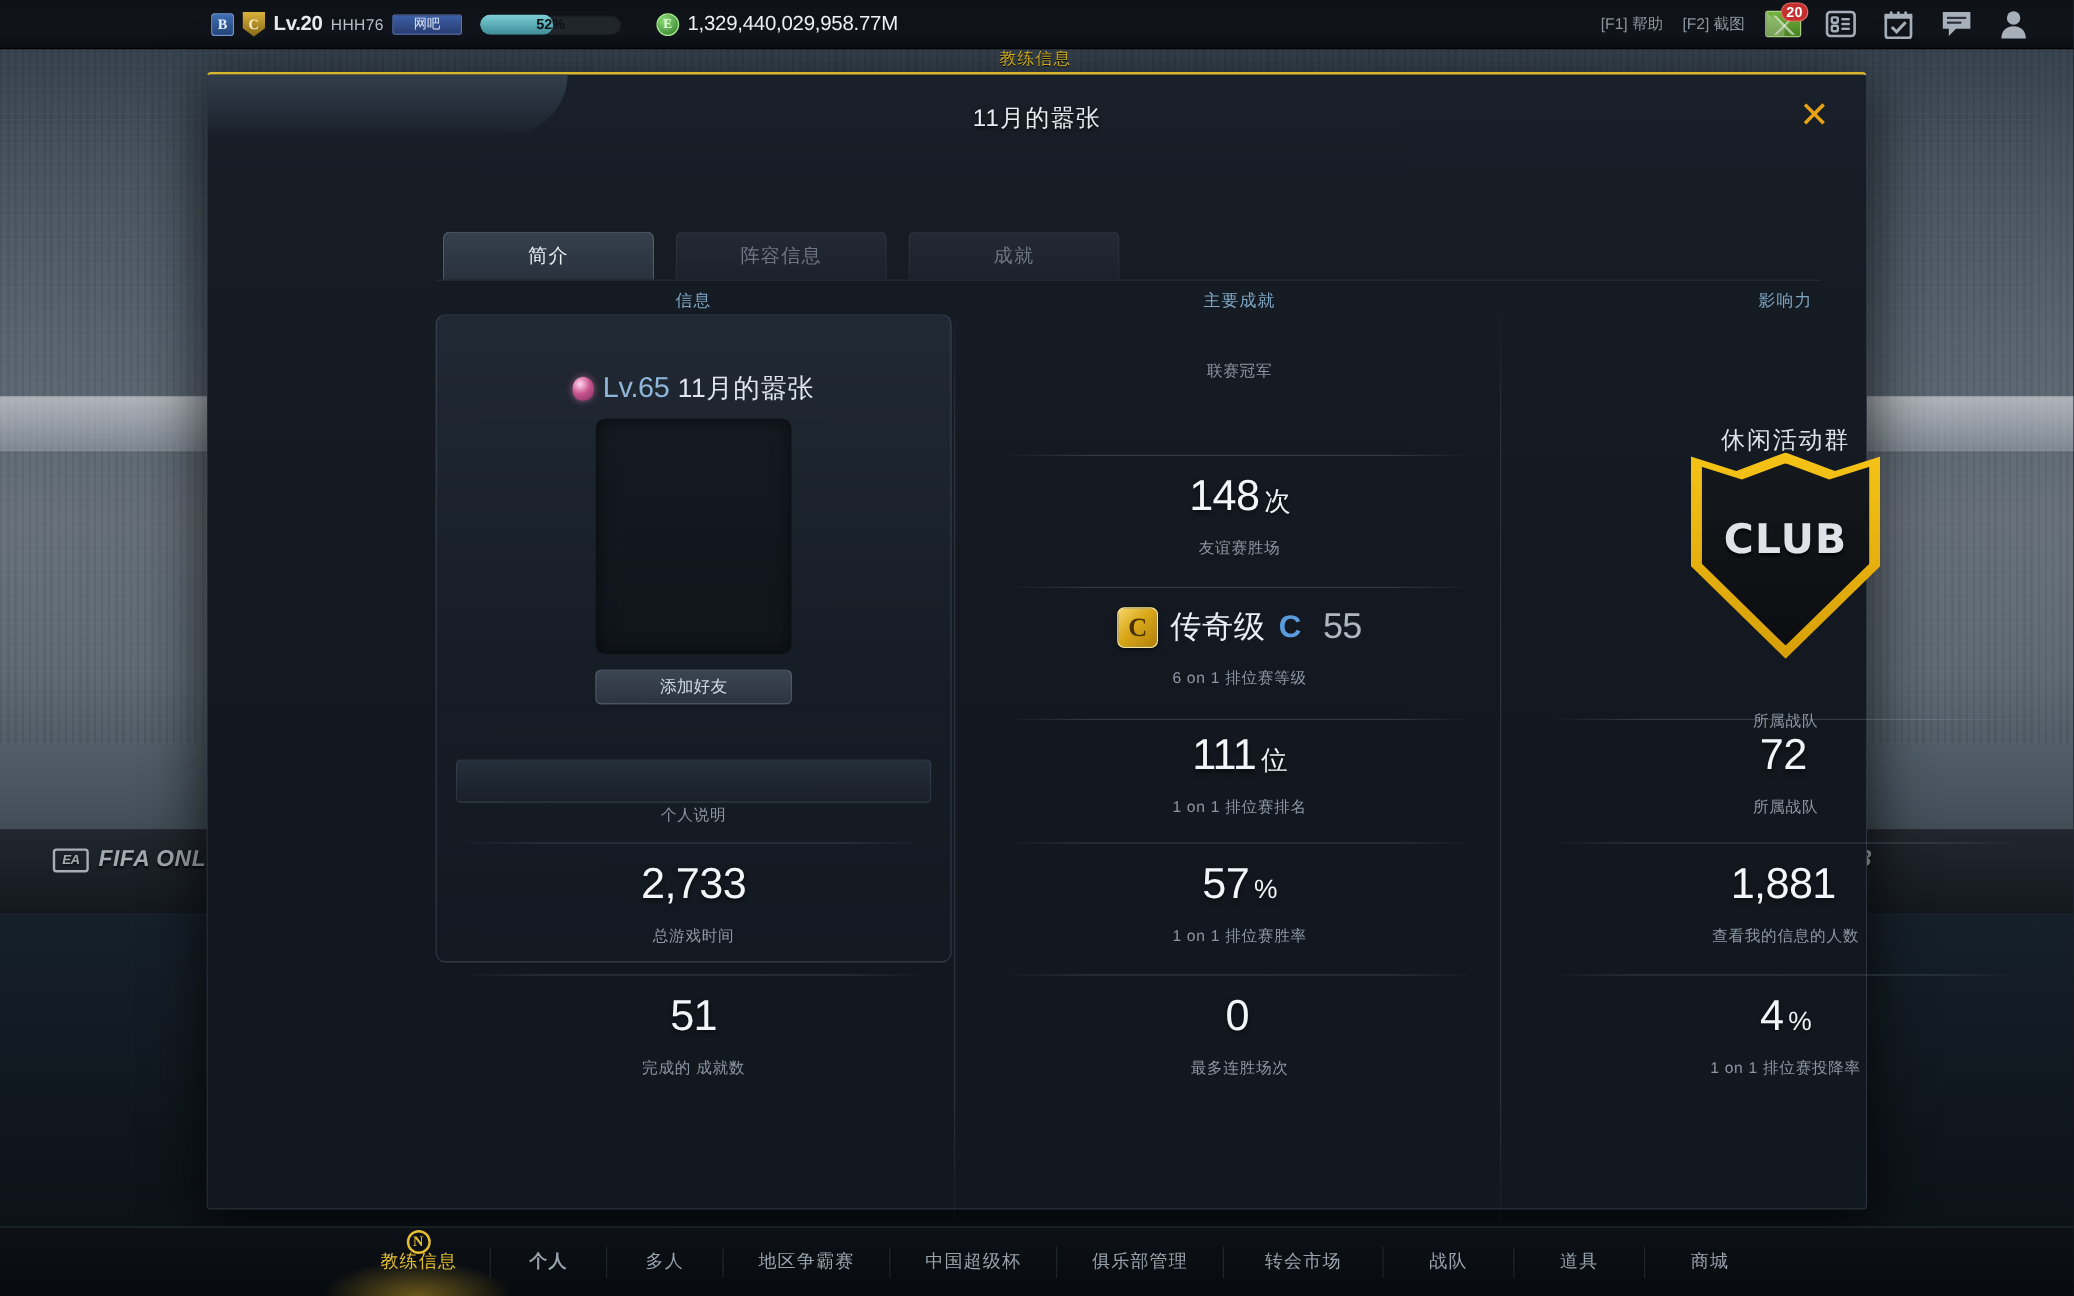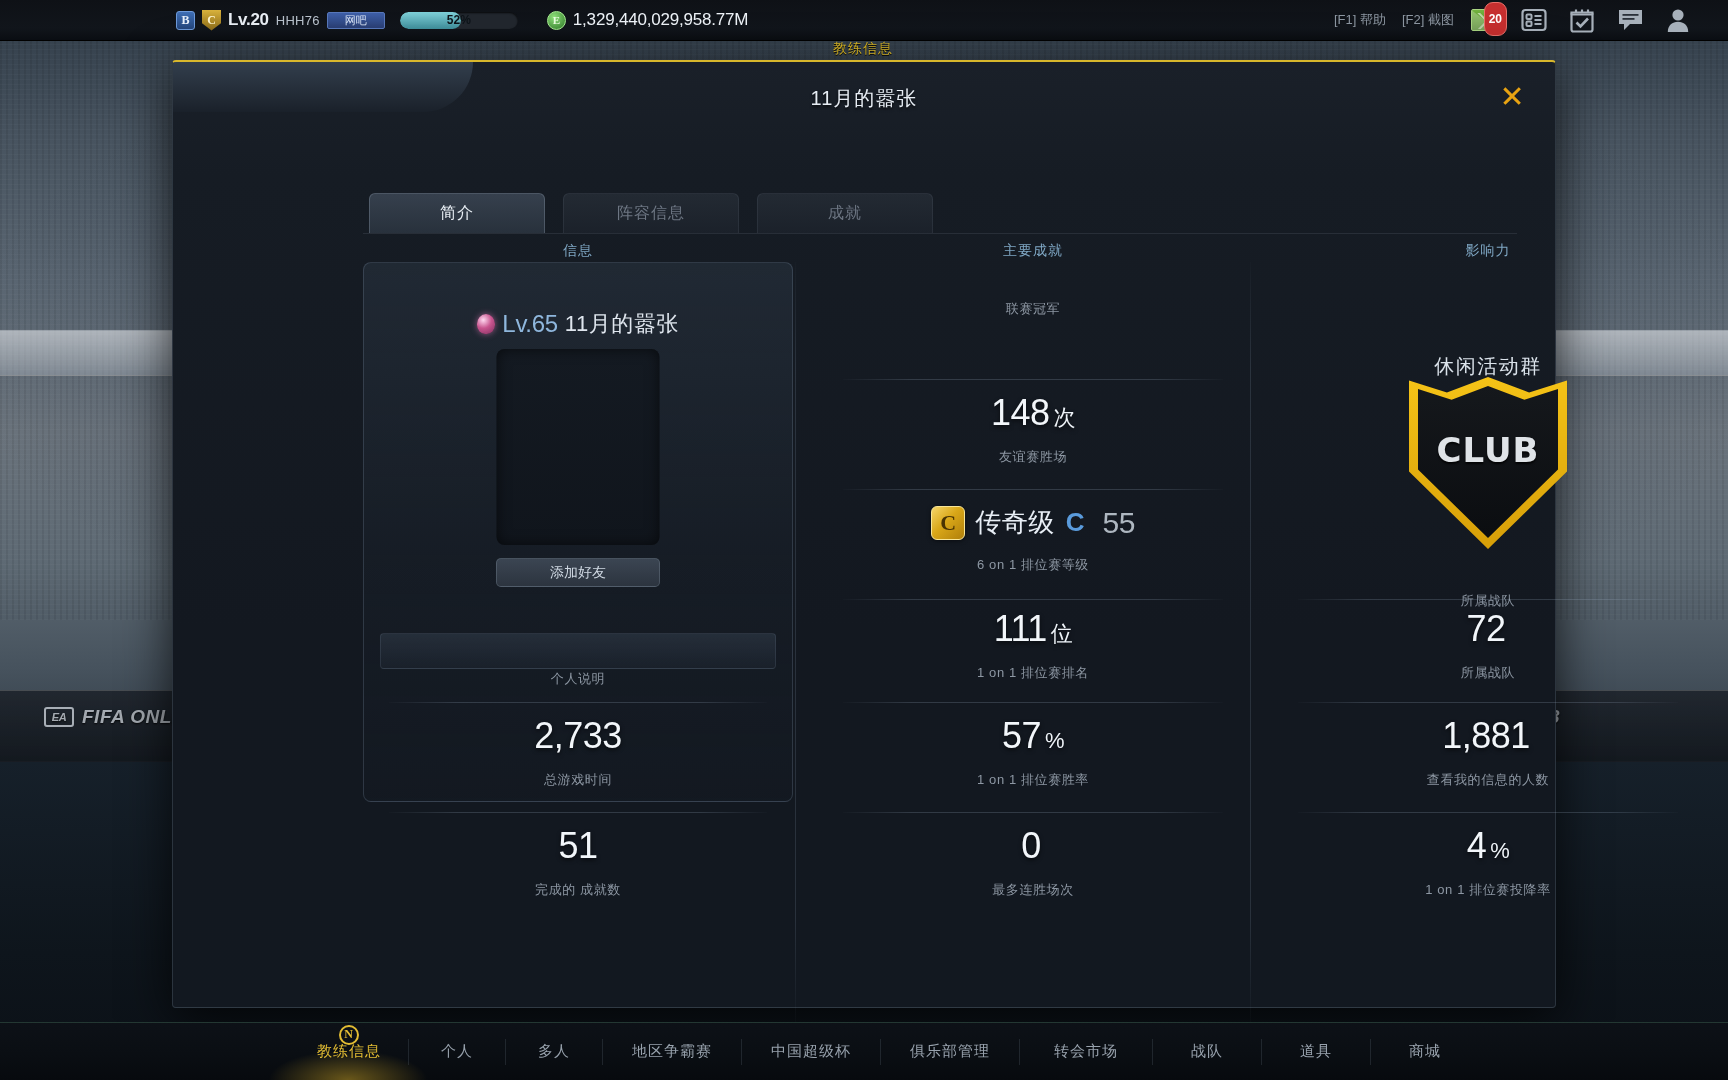--- a/index.html
+++ b/index.html
@@ -153,21 +153,21 @@
     border-right: 17px solid rgba(255,255,255,.10);
   }
   .mail-icon:after {
     content:""; position:absolute; left:2px; top:3px; width:26px; height:16px;
     background:
       linear-gradient(45deg, transparent 45%, rgba(255,255,255,.55) 46%, rgba(255,255,255,.55) 52%, transparent 53%),
       linear-gradient(-45deg, transparent 45%, rgba(255,255,255,.45) 46%, rgba(255,255,255,.45) 52%, transparent 53%);
   }
   .badge-count {
     position: absolute; top: -3px; right: -5px;
-    min-width: 20px; height: 34px; padding: 0 4px;
+    min-width: 20px; height: 16px; padding: 0 4px;
     background: #c62f2f; border: 1px solid #e8706a; border-radius: 9px;
     color: #fff; font-size: 12px; font-weight: bold;
     display:flex;align-items:center;justify-content:center; line-height:1;
   }
 
   
   .modal {
     position: absolute;
     left: 172px; top: 60px; width: 1384px; height: 948px;
     background: linear-gradient(to bottom, #1a2029 0%, #161c24 12%, #131820 60%, #121820 100%);
@@ -601,21 +601,21 @@
   </div>
 
   <div class="bottomnav">
     <div class="bn-glow"></div>
 
     <div class="bn-item active" style="width:118px; margin-left:290px;">
       <span class="bn-n">N</span>
       <span>教练信息</span>
     </div>
     <div class="bn-sep"></div>
-    <div class="bn-item" style="width:96px;">
+    <div class="bn-item" style="width:96px;font-weight:bold;">
       <span>个人</span>
     </div>
     <div class="bn-sep"></div>
     <div class="bn-item" style="width:96px;">
       <span>多人</span>
     </div>
     <div class="bn-sep"></div>
     <div class="bn-item" style="width:138px;">
       <span>地区争霸赛</span>
     </div>

